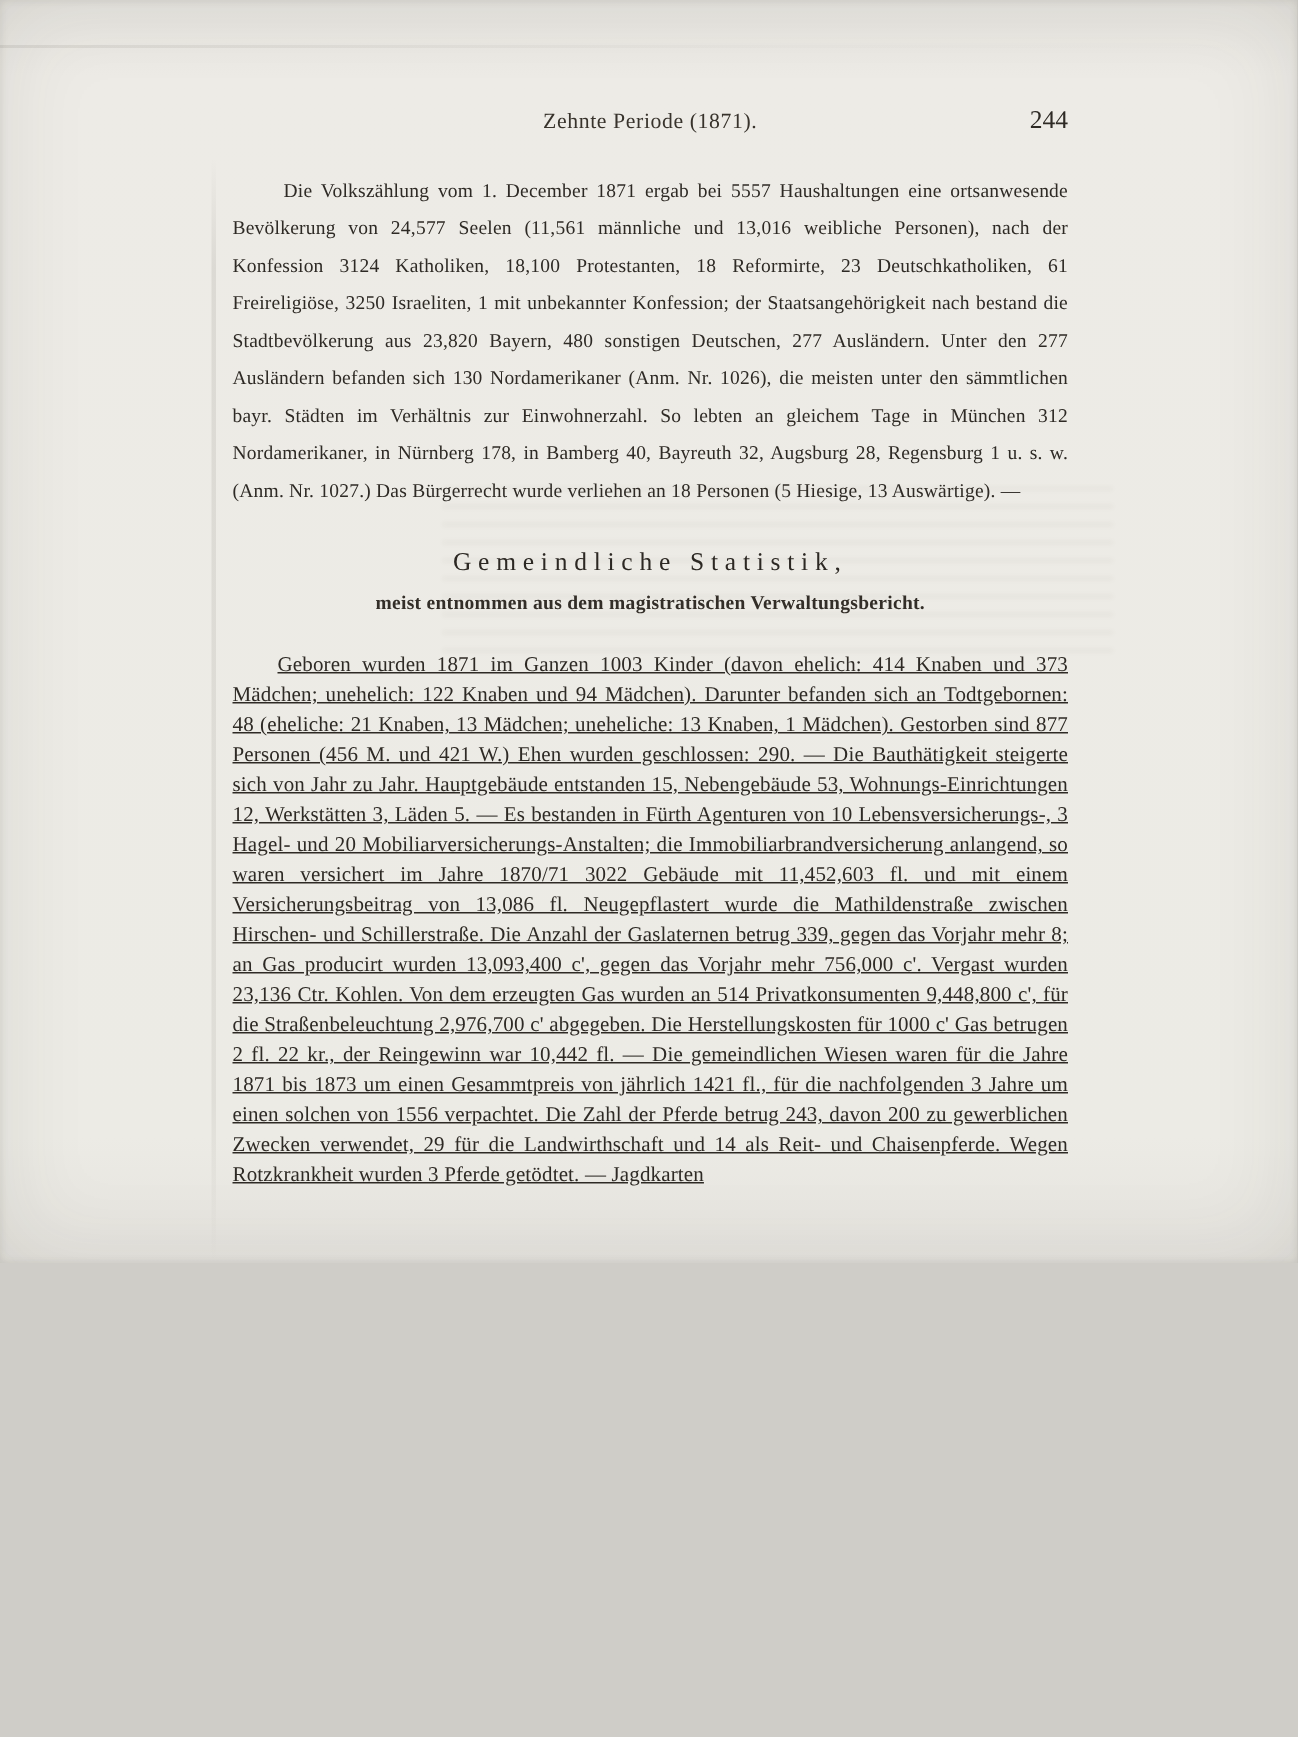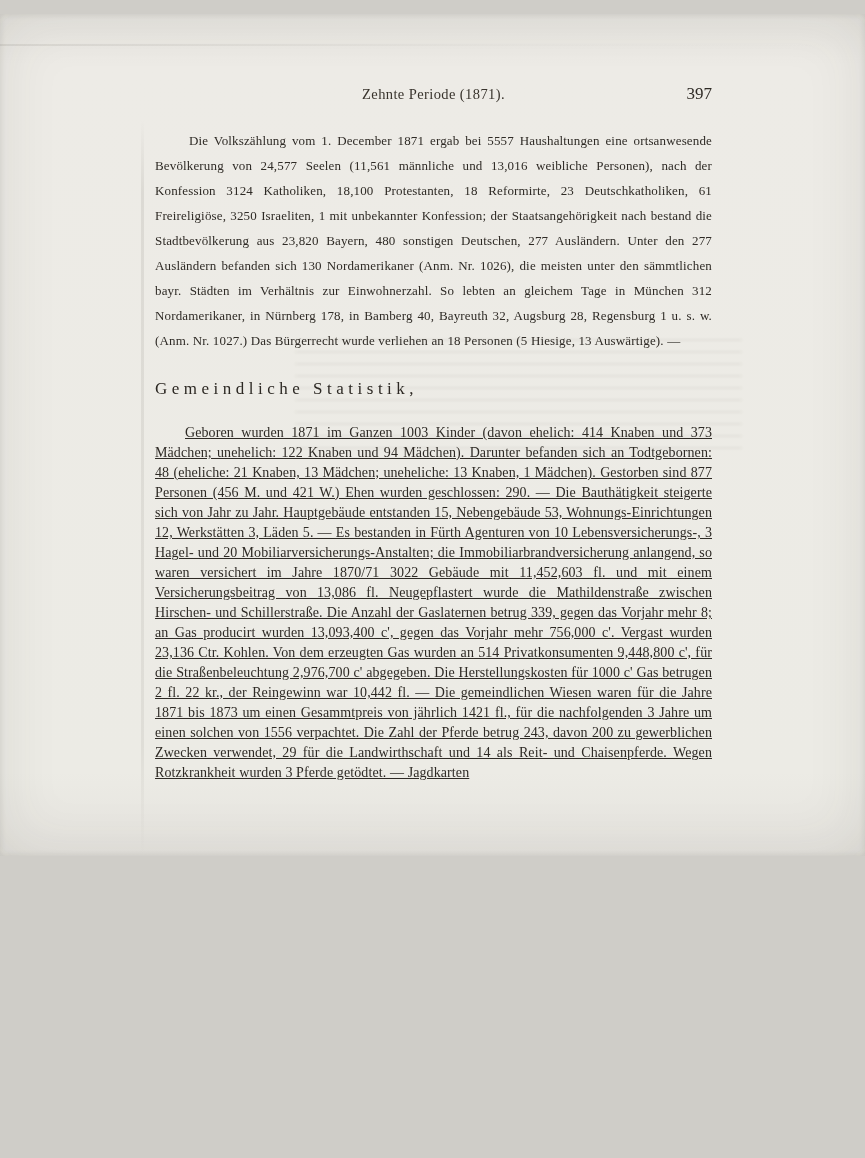--- a/index.html
+++ b/index.html
@@ -1,21 +1,21 @@
 <!DOCTYPE html>
 <html lang="de"><head>
 <meta charset="utf-8">
 <style>
   html, body { margin: 0; padding: 0; background: #cfcdc8; }
 
   .scan {
     position: relative;
     width: 865px;
     height: 842px;
-    margin: 14px auto;
+    margin: 0 auto;
     background: linear-gradient(180deg, #e6e4df 0%, #edebe6 6%, #ecebe5 90%, #e5e3de 100%);
     box-shadow: inset 0 0 60px rgba(60,55,45,0.10), inset 0 0 6px rgba(60,55,45,0.12);
     overflow: hidden;
     font-family: "Liberation Serif", "DejaVu Serif", serif;
     color: #2e2a25;
   }
 
   
   .scan-edge-line {
     position: absolute;
@@ -65,21 +65,21 @@
   }
   .para-lead {
     font-size: 13px;
     line-height: 25px;
     text-indent: 34px;
     letter-spacing: 0.15px;
   }
 
   .section {
     position: relative;
-    text-align: left;
+    text-align: center;
     margin-top: 26px;
   }
 
   
   .ink-bleed-artifact {
     position: absolute;
     left: 140px;
     right: -30px;
     top: -40px;
     height: 118px;
@@ -127,26 +127,27 @@
 
 <div class="scan">
 
   <div class="scan-edge-line"></div>
   <div class="scan-edge-top"></div>
 
   <div class="content">
 
     <div class="page-header">
       <span class="running-title">Zehnte Periode (1871).</span>
-      <span class="page-number">397</span>
+      <span class="page-number">244</span>
     </div>
 
     <p class="para para-lead">Die Volkszählung vom 1. December 1871 ergab bei 5557 Haushaltungen eine ortsanwesende Bevölkerung von 24,577 Seelen (11,561 männliche und 13,016 weibliche Personen), nach der Konfession 3124 Katholiken, 18,100 Protestanten, 18 Reformirte, 23 Deutschkatholiken, 61 Freireligiöse, 3250 Israeliten, 1 mit unbekannter Konfession; der Staatsangehörigkeit nach bestand die Stadtbevölkerung aus 23,820 Bayern, 480 sonstigen Deutschen, 277 Ausländern. Unter den 277 Ausländern befanden sich 130 Nordamerikaner (Anm. Nr. 1026), die meisten unter den sämmtlichen bayr. Städten im Verhältnis zur Einwohnerzahl. So lebten an gleichem Tage in München 312 Nordamerikaner, in Nürnberg 178, in Bamberg 40, Bayreuth 32, Augsburg 28, Regensburg 1 u. s. w. (Anm. Nr. 1027.) Das Bürgerrecht wurde verliehen an 18 Personen (5 Hiesige, 13 Auswärtige). —</p>
 
     <div class="section">
       <div class="ink-bleed-artifact"></div>
       <h2 class="section-heading">Gemeindliche Statistik,</h2>
+      <div class="section-subheading">meist entnommen aus dem magistratischen Verwaltungsbericht.</div>
     </div>
 
     <p class="para para-body">Geboren wurden 1871 im Ganzen 1003 Kinder (davon ehelich: 414 Knaben und 373 Mädchen; unehelich: 122 Knaben und 94 Mädchen). Darunter befanden sich an Todtgebornen: 48 (eheliche: 21 Knaben, 13 Mädchen; uneheliche: 13 Knaben, 1 Mädchen). Gestorben sind 877 Personen (456 M. und 421 W.) Ehen wurden geschlossen: 290. — Die Bauthätigkeit steigerte sich von Jahr zu Jahr. Hauptgebäude entstanden 15, Nebengebäude 53, Wohnungs-Einrichtungen 12, Werkstätten 3, Läden 5. — Es bestanden in Fürth Agenturen von 10 Lebensversicherungs-, 3 Hagel- und 20 Mobiliarversicherungs-Anstalten; die Immobiliarbrandversicherung anlangend, so waren versichert im Jahre 1870/71 3022 Gebäude mit 11,452,603 fl. und mit einem Versicherungsbeitrag von 13,086 fl. Neugepflastert wurde die Mathildenstraße zwischen Hirschen- und Schillerstraße. Die Anzahl der Gaslaternen betrug 339, gegen das Vorjahr mehr 8; an Gas producirt wurden 13,093,400 c', gegen das Vorjahr mehr 756,000 c'. Vergast wurden 23,136 Ctr. Kohlen. Von dem erzeugten Gas wurden an 514 Privatkonsumenten 9,448,800 c', für die Straßenbeleuchtung 2,976,700 c' abgegeben. Die Herstellungskosten für 1000 c' Gas betrugen 2 fl. 22 kr., der Reingewinn war 10,442 fl. — Die gemeindlichen Wiesen waren für die Jahre 1871 bis 1873 um einen Gesammtpreis von jährlich 1421 fl., für die nachfolgenden 3 Jahre um einen solchen von 1556 verpachtet. Die Zahl der Pferde betrug 243, davon 200 zu gewerblichen Zwecken verwendet, 29 für die Landwirthschaft und 14 als Reit- und Chaisenpferde. Wegen Rotzkrankheit wurden 3 Pferde getödtet. — Jagdkarten</p>
 
   </div>
 </div>
 
 </body></html>

